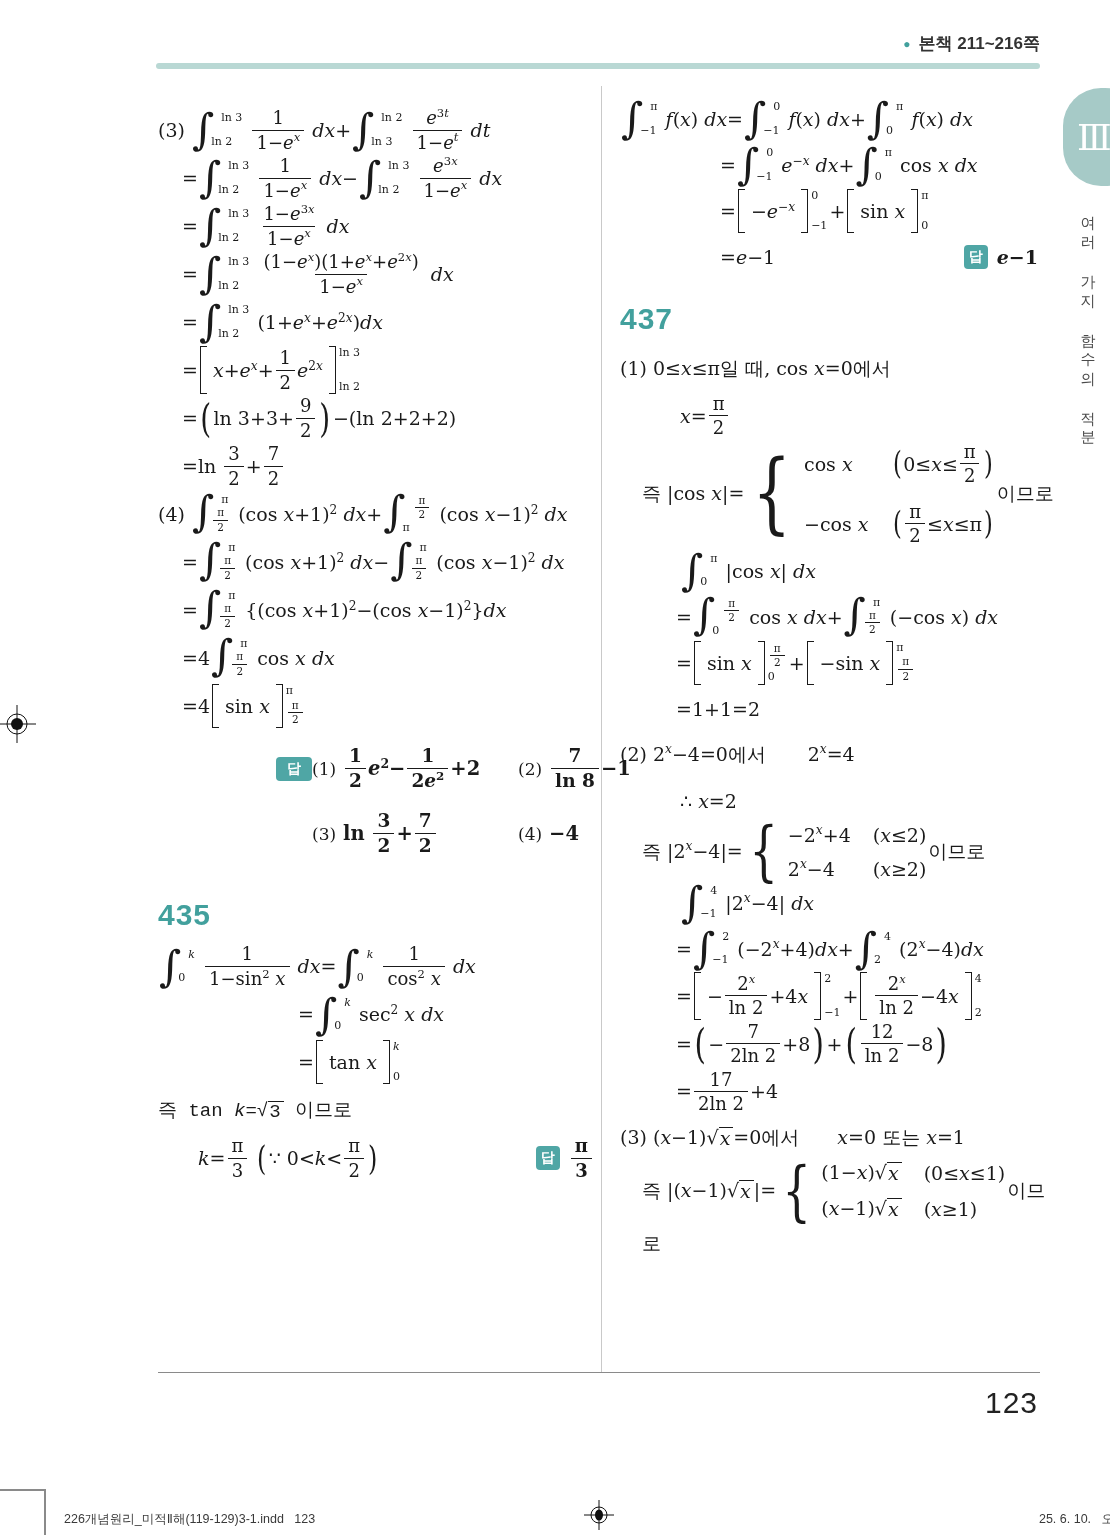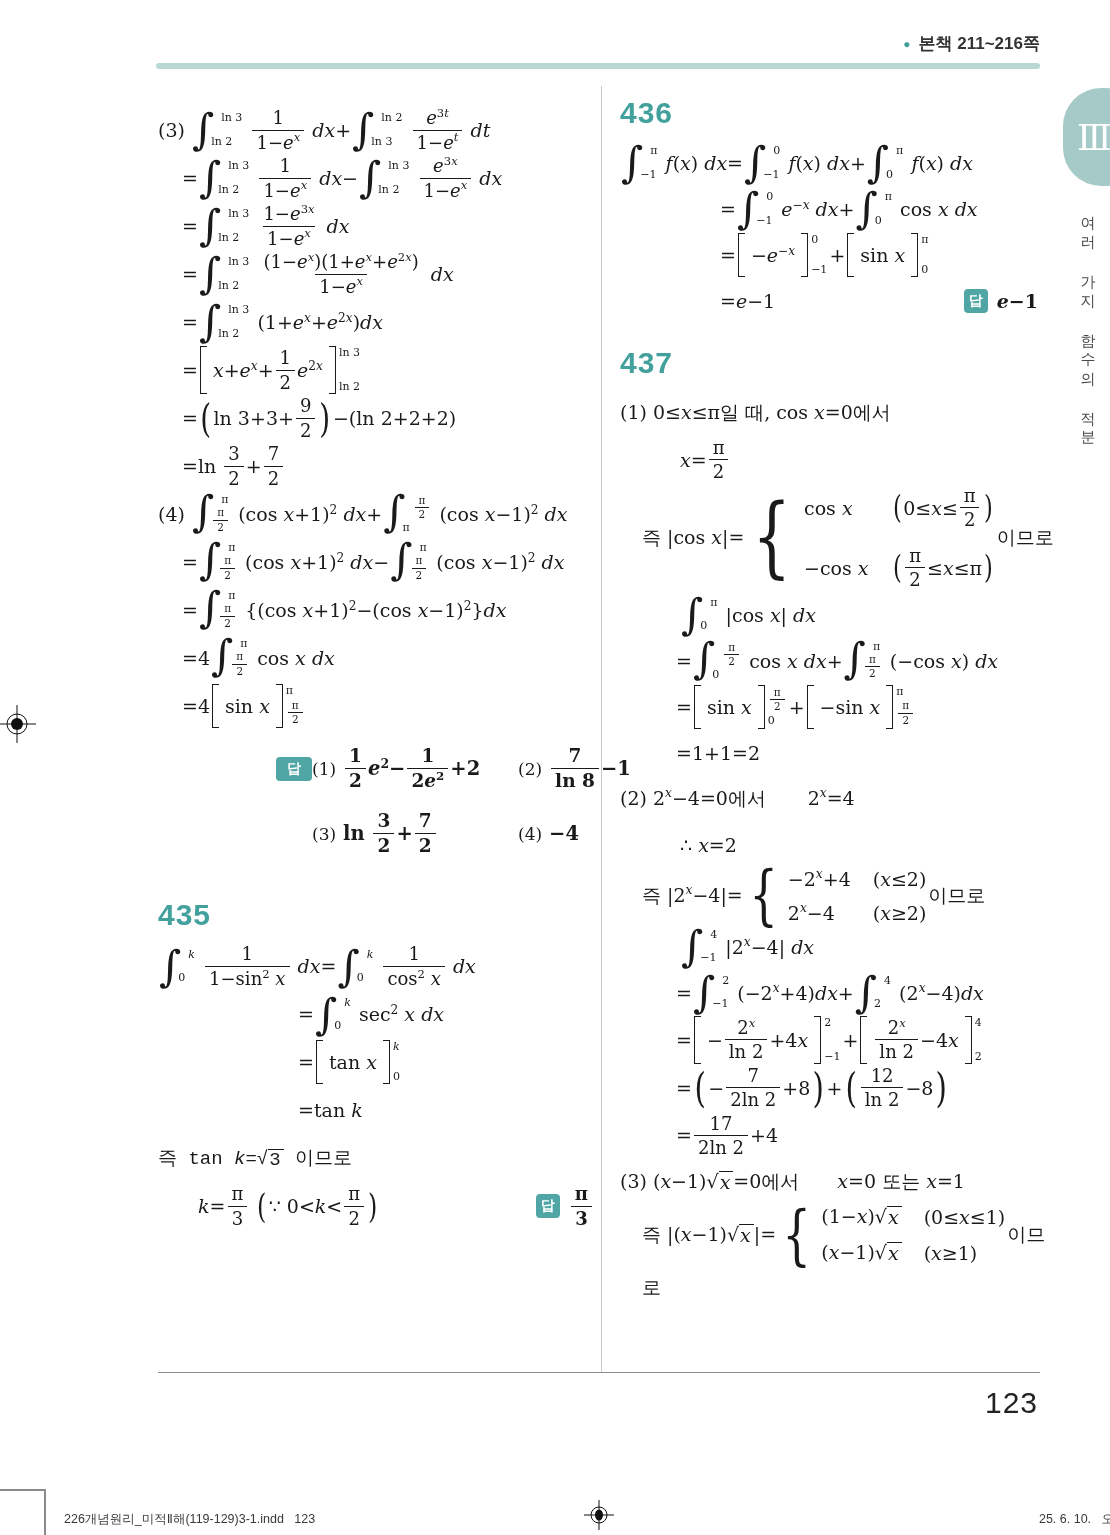--- a/index.html
+++ b/index.html
@@ -750,25 +750,20 @@
                 <span><span class="mrow">
                     <span class="mrun"><i>k</i></span>
                   </span></span>
                 <span><span class="mrow">
                     <span class="mrun">0</span>
                   </span></span>
               </span>
             </span>
           </span>
         </div>
-        <div class="math-line" style="padding-left: 140px;">
-          <span class="mrow">
-            <span class="mrun">=<span class="mup">tan</span> <i>k</i></span>
-          </span>
-        </div>
         <div class="math-line" style="padding-left: 0px; font-family: Liberation Mono, monospace;">
           <span class="mrow">
             <span class="mrun">즉 <span class="mup">tan</span> <i>k</i>=<span class="msq"><span class="msqr">√</span><span class="msqb"><span class="mrow"><span class="mrun">3</span></span></span></span> 이므로</span>
           </span>
         </div>
         <div class="math-line" style="padding-left: 40px;">
           <span class="mrow">
             <span class="mrun"><i>k</i>=</span>
             <span class="mfrac">
               <span class="mfnum">
@@ -814,21 +809,20 @@
                   </span>
                 </span>
               </span>
             </span>
           </span>
         </div>
       </div>
   </div>
 
   <div class="col col-right">
-    <h2 class="prob-num">436</h2>
     <div>
         <div class="math-line" style="padding-left: 0px;">
           <span class="mrow">
             <span class="mint">
               <span class="mintg">∫</span>
               <span class="intlims">
                 <span class="hi"><span class="mrow">
                     <span class="mrun">π</span>
                   </span></span>
                 <span class="lo"><span class="mrow">

